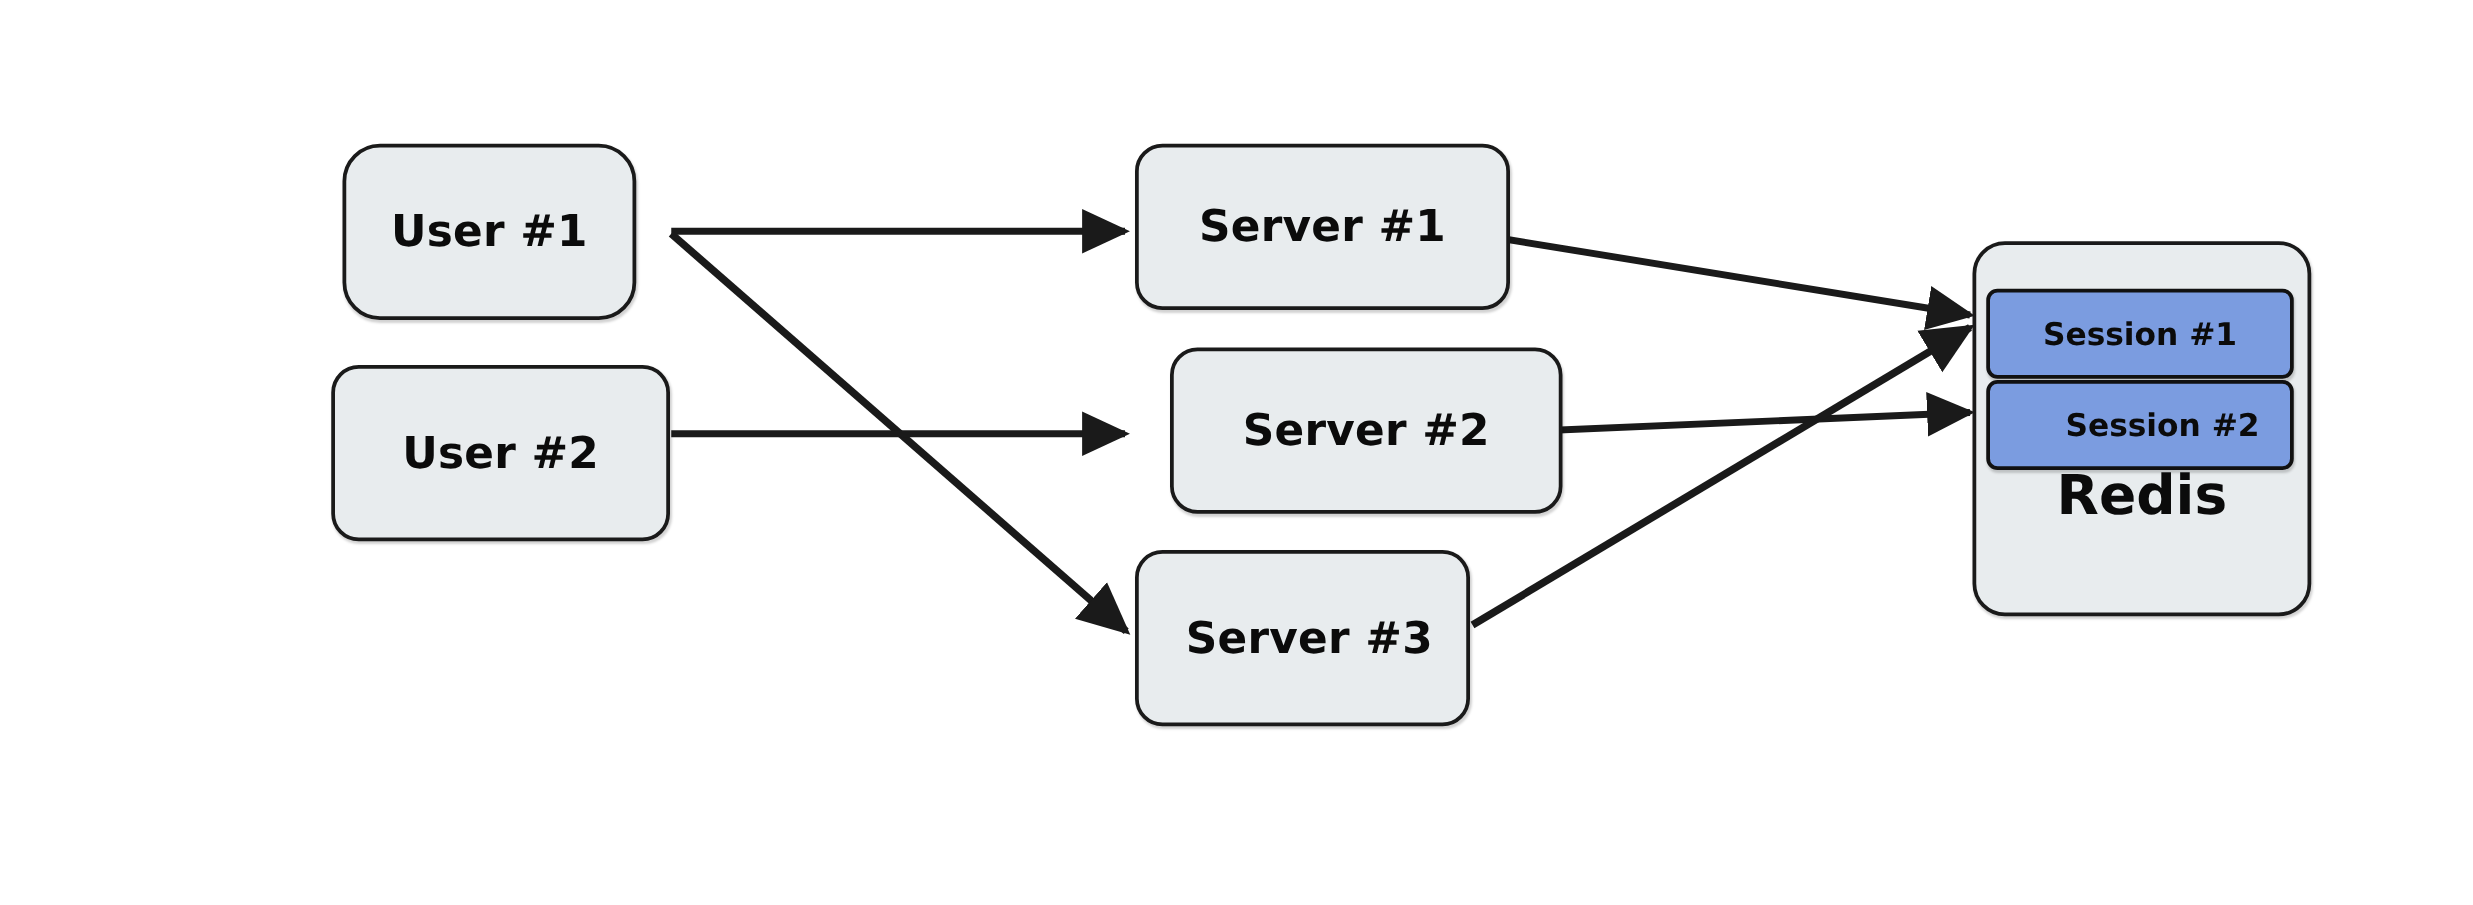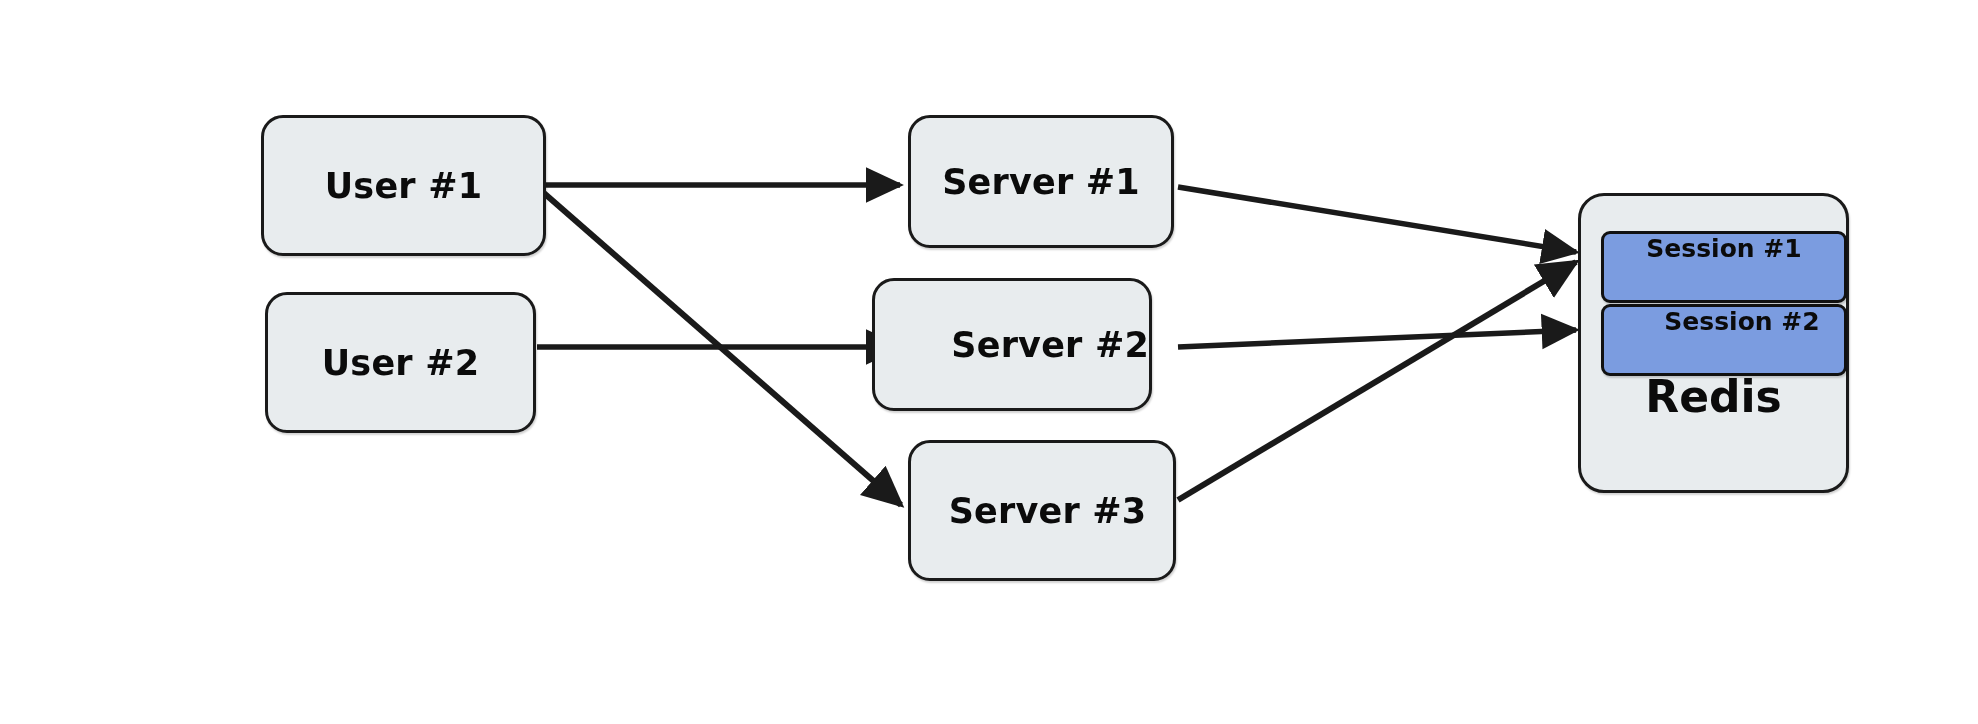--- a/index.html
+++ b/index.html
@@ -40,47 +40,48 @@
   }
   .node-label {
     font-family: "DejaVu Sans", sans-serif;
     font-weight: bold;
     font-size: 35px;
     color: #0b0b0b;
     letter-spacing: 0.2px;
     white-space: nowrap;
   }
   
-  #node-user-1 { left: 261px; top: 115px; width: 285px; height: 141px; }
+  #node-user-1 { left: 274px; top: 115px; width: 235px; height: 141px; border-radius: 30px; }
   #node-user-2 { left: 265px; top: 278px; width: 271px; height: 141px; margin-top: 14px; }
   
-  #node-server-1 { left: 908px; top: 115px; width: 266px; height: 133px; }
-  #node-server-2 { left: 872px; top: 278px; width: 280px; height: 133px; justify-content: flex-end; }
+  #node-server-1 { left: 908px; top: 115px; width: 300px; height: 133px; }
+  #node-server-2 { left: 936px; top: 278px; width: 314px; height: 133px; }
   #node-server-3 { left: 908px; top: 440px; width: 268px; height: 141px; padding-left: 11px; }
   
   #node-redis {
     left: 1578px; top: 193px; width: 271px; height: 300px;
     border-radius: 26px;
     display: block;
   }
   .redis-inner {
     position: relative;
     width: 100%;
     height: 100%;
   }
   .session-box {
     position: absolute;
     box-sizing: border-box;
-    left: 20px;
+    left: 8px;
     width: 246px;
     height: 72px;
     background: #7b9ce0;
     border: 3px solid #111111;
     border-radius: 9px;
     display: flex;
+    align-items: center;
     justify-content: center;
     box-shadow: 1px 2px 2px rgba(0,0,0,0.18);
   }
   .session-label {
     font-family: "DejaVu Sans", sans-serif;
     font-weight: bold;
     font-size: 25px;
     color: #0b0b0b;
     white-space: nowrap;
   }

